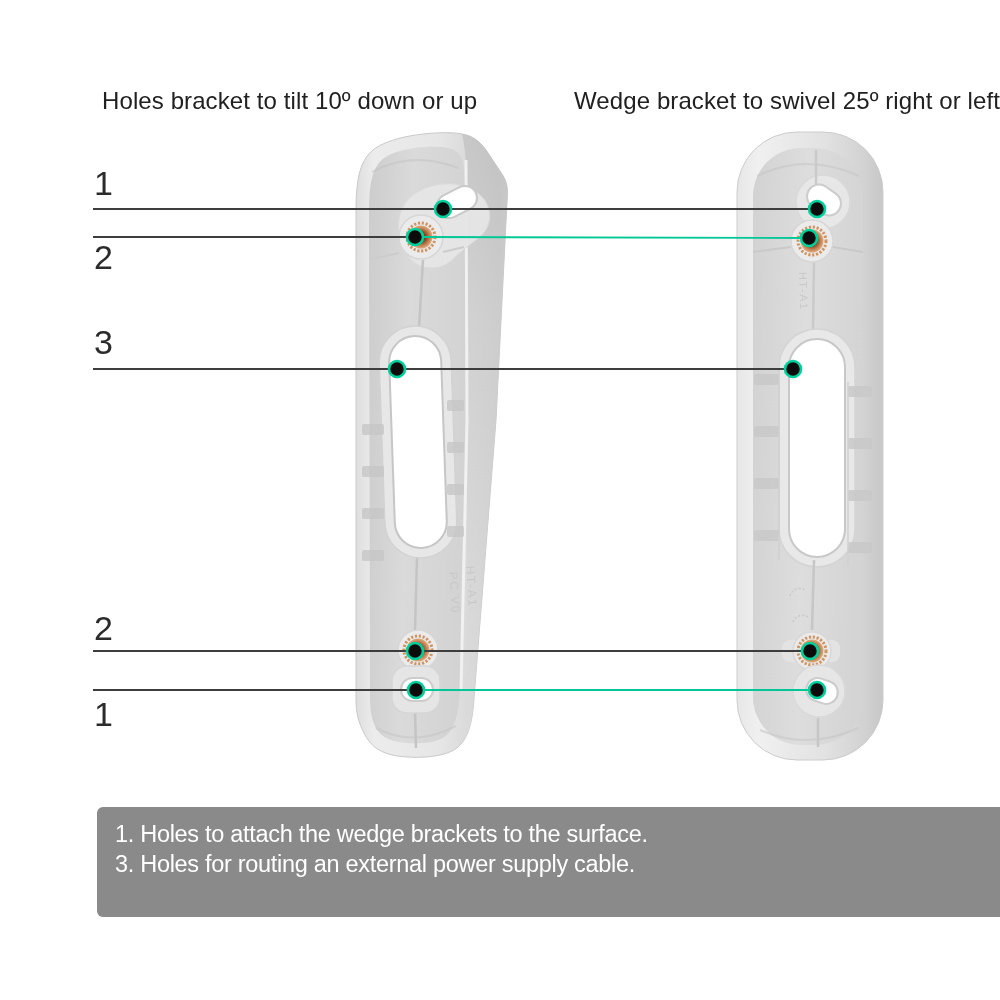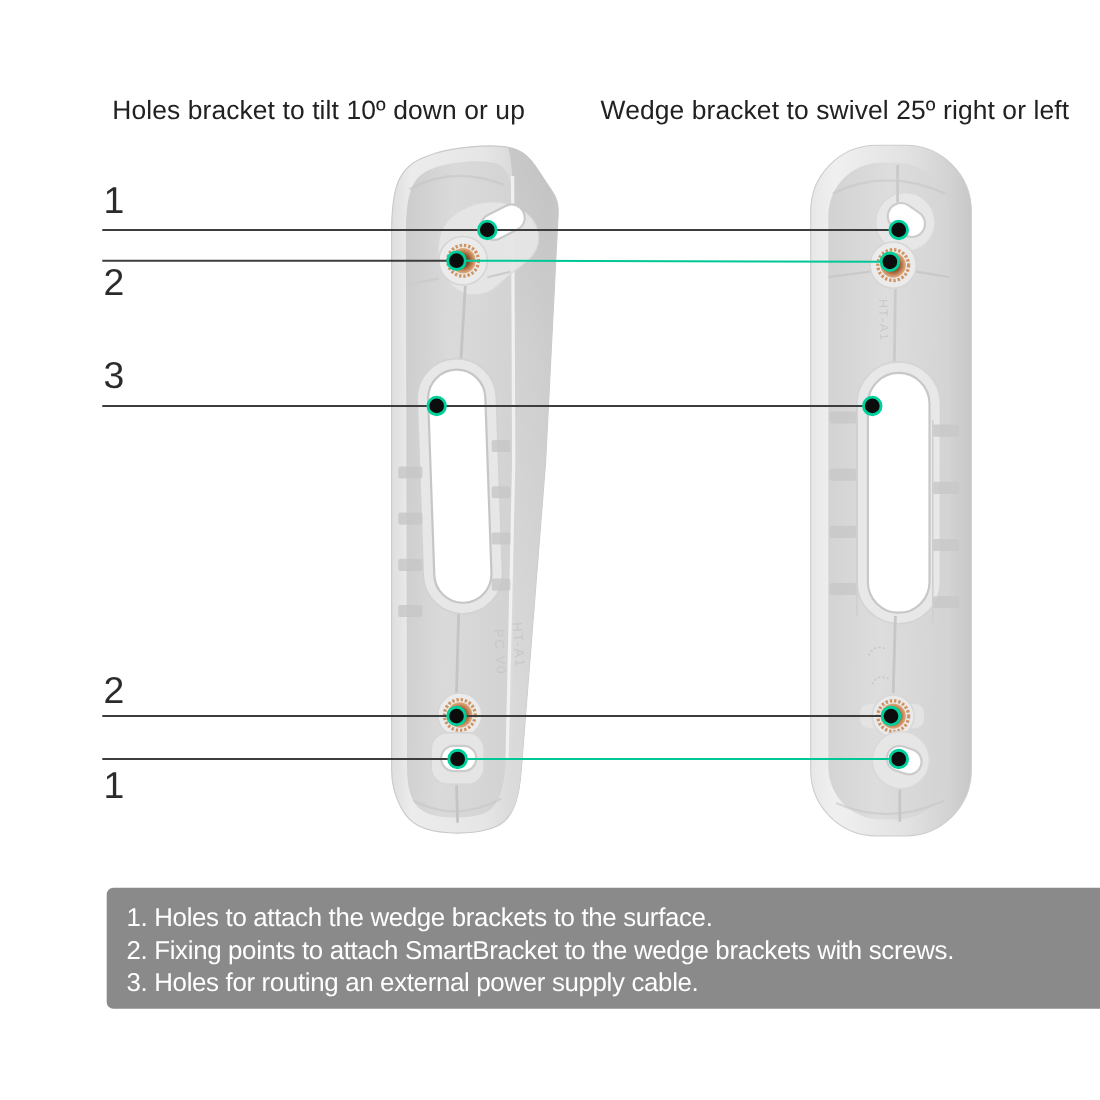--- a/index.html
+++ b/index.html
@@ -5,21 +5,21 @@
   html,body{margin:0;padding:0;}
   body{
     width:1000px;height:1000px;position:relative;background:#ffffff;
     font-family:"Liberation Sans","DejaVu Sans",sans-serif;overflow:hidden;
   }
   .title{
     position:absolute;top:87px;font-size:24px;color:#212121;white-space:nowrap;
     letter-spacing:0.1px;
   }
   #title-left{left:102px;}
-  #title-right{left:546px;}
+  #title-right{left:574px;}
   .callout{
     position:absolute;font-size:34px;color:#2b2b2b;line-height:34px;white-space:nowrap;
   }
   #callout-1-top{left:94px;top:166px;}
   #callout-2-top{left:94px;top:240px;}
   #callout-3-mid{left:94px;top:325px;}
   #callout-2-bottom{left:94px;top:611px;}
   #callout-1-bottom{left:94px;top:697px;}
   #diagram-svg{position:absolute;left:0;top:0;}
   .legend-box{
@@ -217,15 +217,14 @@
     <circle cx="793" cy="369" r="8"></circle>
     <circle cx="415" cy="651" r="8"></circle>
     <circle cx="810" cy="651" r="8"></circle>
     <circle cx="416" cy="690" r="8"></circle>
     <circle cx="817" cy="690" r="8"></circle>
   </g>
 </svg>
 
 <div class="legend-box">
   <div class="legend-item">1. Holes to attach the wedge brackets to the surface.</div>
-  <div class="legend-item">2. Fixing points to attach SmartBracket to the wedge brackets with screws.</div>
   <div class="legend-item">3. Holes for routing an external power supply cable.</div>
 </div>
 
 </body></html>

